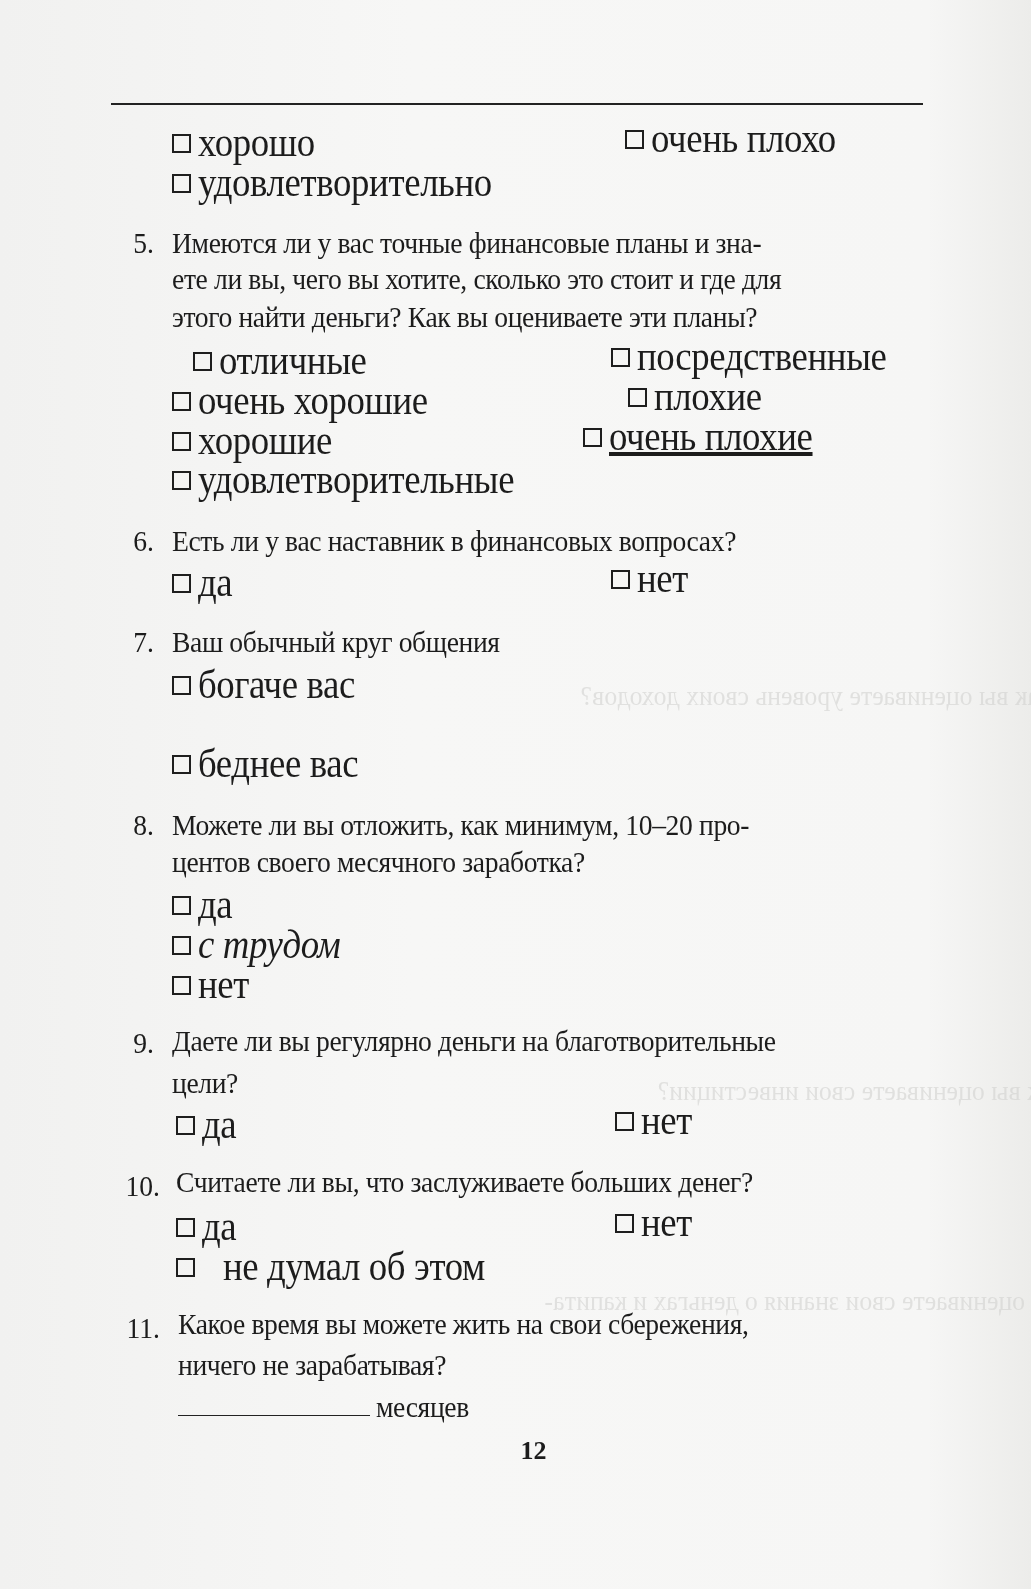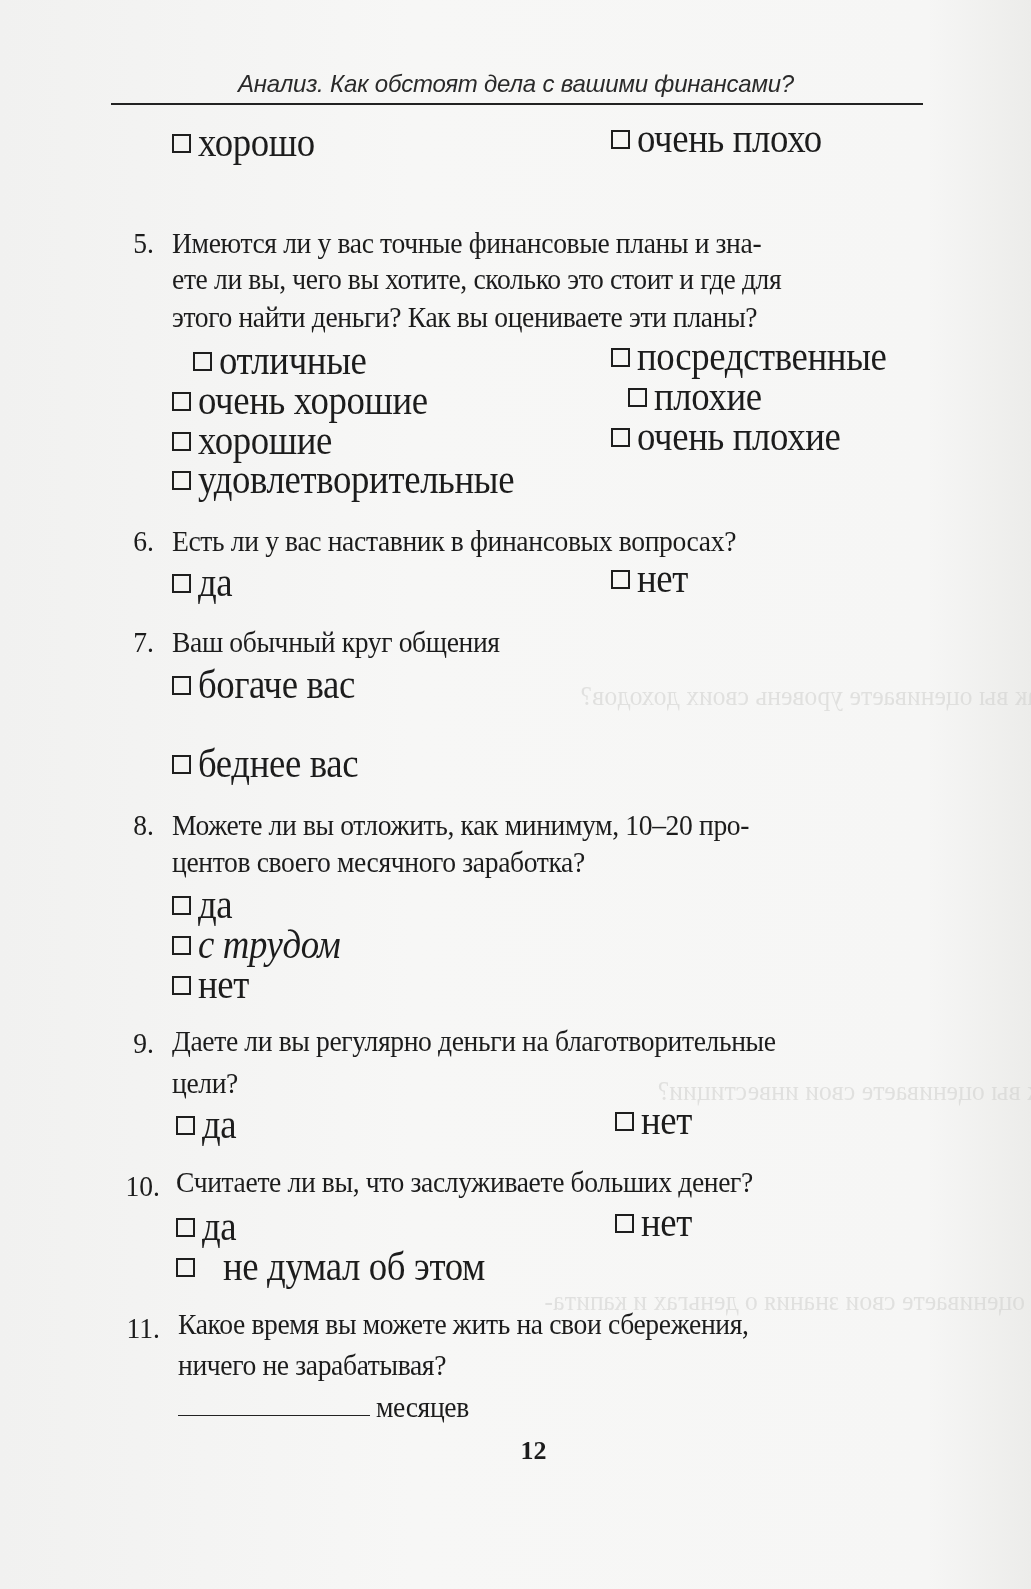--- a/index.html
+++ b/index.html
@@ -108,28 +108,31 @@
   </style>
 </head>
 <body>
 
 <div class="page">
 
   <div class="bleed" style="left:560px; top:680px;">Как вы оцениваете уровень своих доходов?</div>
   <div class="bleed" style="left:640px; top:1075px;">Как вы оцениваете свои инвестиции?</div>
   <div class="bleed" style="left:520px; top:1285px;">Как вы оцениваете свои знания о деньгах и капита-</div>
 
-  <div class="running-head">Анализ. Как обстоят дела с вашими финансами?</div>
   <div class="head-rule"></div>
 
   <div class="abs opt" style="left:172px; top:128px;">
     <span class="box"></span>
     <span class="opt-label">хорошо</span>
   </div>
-  <div class="abs opt" style="left:611px; top:124px;">
+  <div class="abs opt" style="left:172px; top:168px;">
+    <span class="box"></span>
+    <span class="opt-label">удовлетворительно</span>
+  </div>
+  <div class="abs opt" style="left:625px; top:124px;">
     <span class="box"></span>
     <span class="opt-label">очень плохо</span>
   </div>
 
   <div class="abs qnum" style="left:114px; top:228px;">5.</div>
   <div class="abs txt" style="left:172px; top:228px;">Имеются ли у вас точные финансовые планы и зна-</div>
   <div class="abs txt" style="left:172px; top:264px;">ете ли вы, чего вы хотите, сколько это стоит и где для</div>
   <div class="abs txt" style="left:172px; top:302px;">этого найти деньги? Как вы оцениваете эти планы?</div>
 
   <div class="abs opt" style="left:172px; top:346px;padding-left:21px;">
@@ -149,21 +152,21 @@
     <span class="opt-label">посредственные</span>
   </div>
   <div class="abs opt" style="left:172px; top:465px;">
     <span class="box"></span>
     <span class="opt-label">удовлетворительные</span>
   </div>
   <div class="abs opt" style="left:611px; top:382px;margin-left:17px;">
     <span class="box"></span>
     <span class="opt-label">плохие</span>
   </div>
-  <div class="abs opt" style="left:611px; top:422px;">
+  <div class="abs opt" style="left:583px; top:422px;text-decoration:underline;">
     <span class="box"></span>
     <span class="opt-label">очень плохие</span>
   </div>
 
   <div class="abs qnum" style="left:114px; top:526px;">6.</div>
   <div class="abs txt" style="left:172px; top:526px;">Есть ли у вас наставник в финансовых вопросах?</div>
   <div class="abs opt" style="left:172px; top:568px;">
     <span class="box"></span>
     <span class="opt-label">да</span>
   </div>

